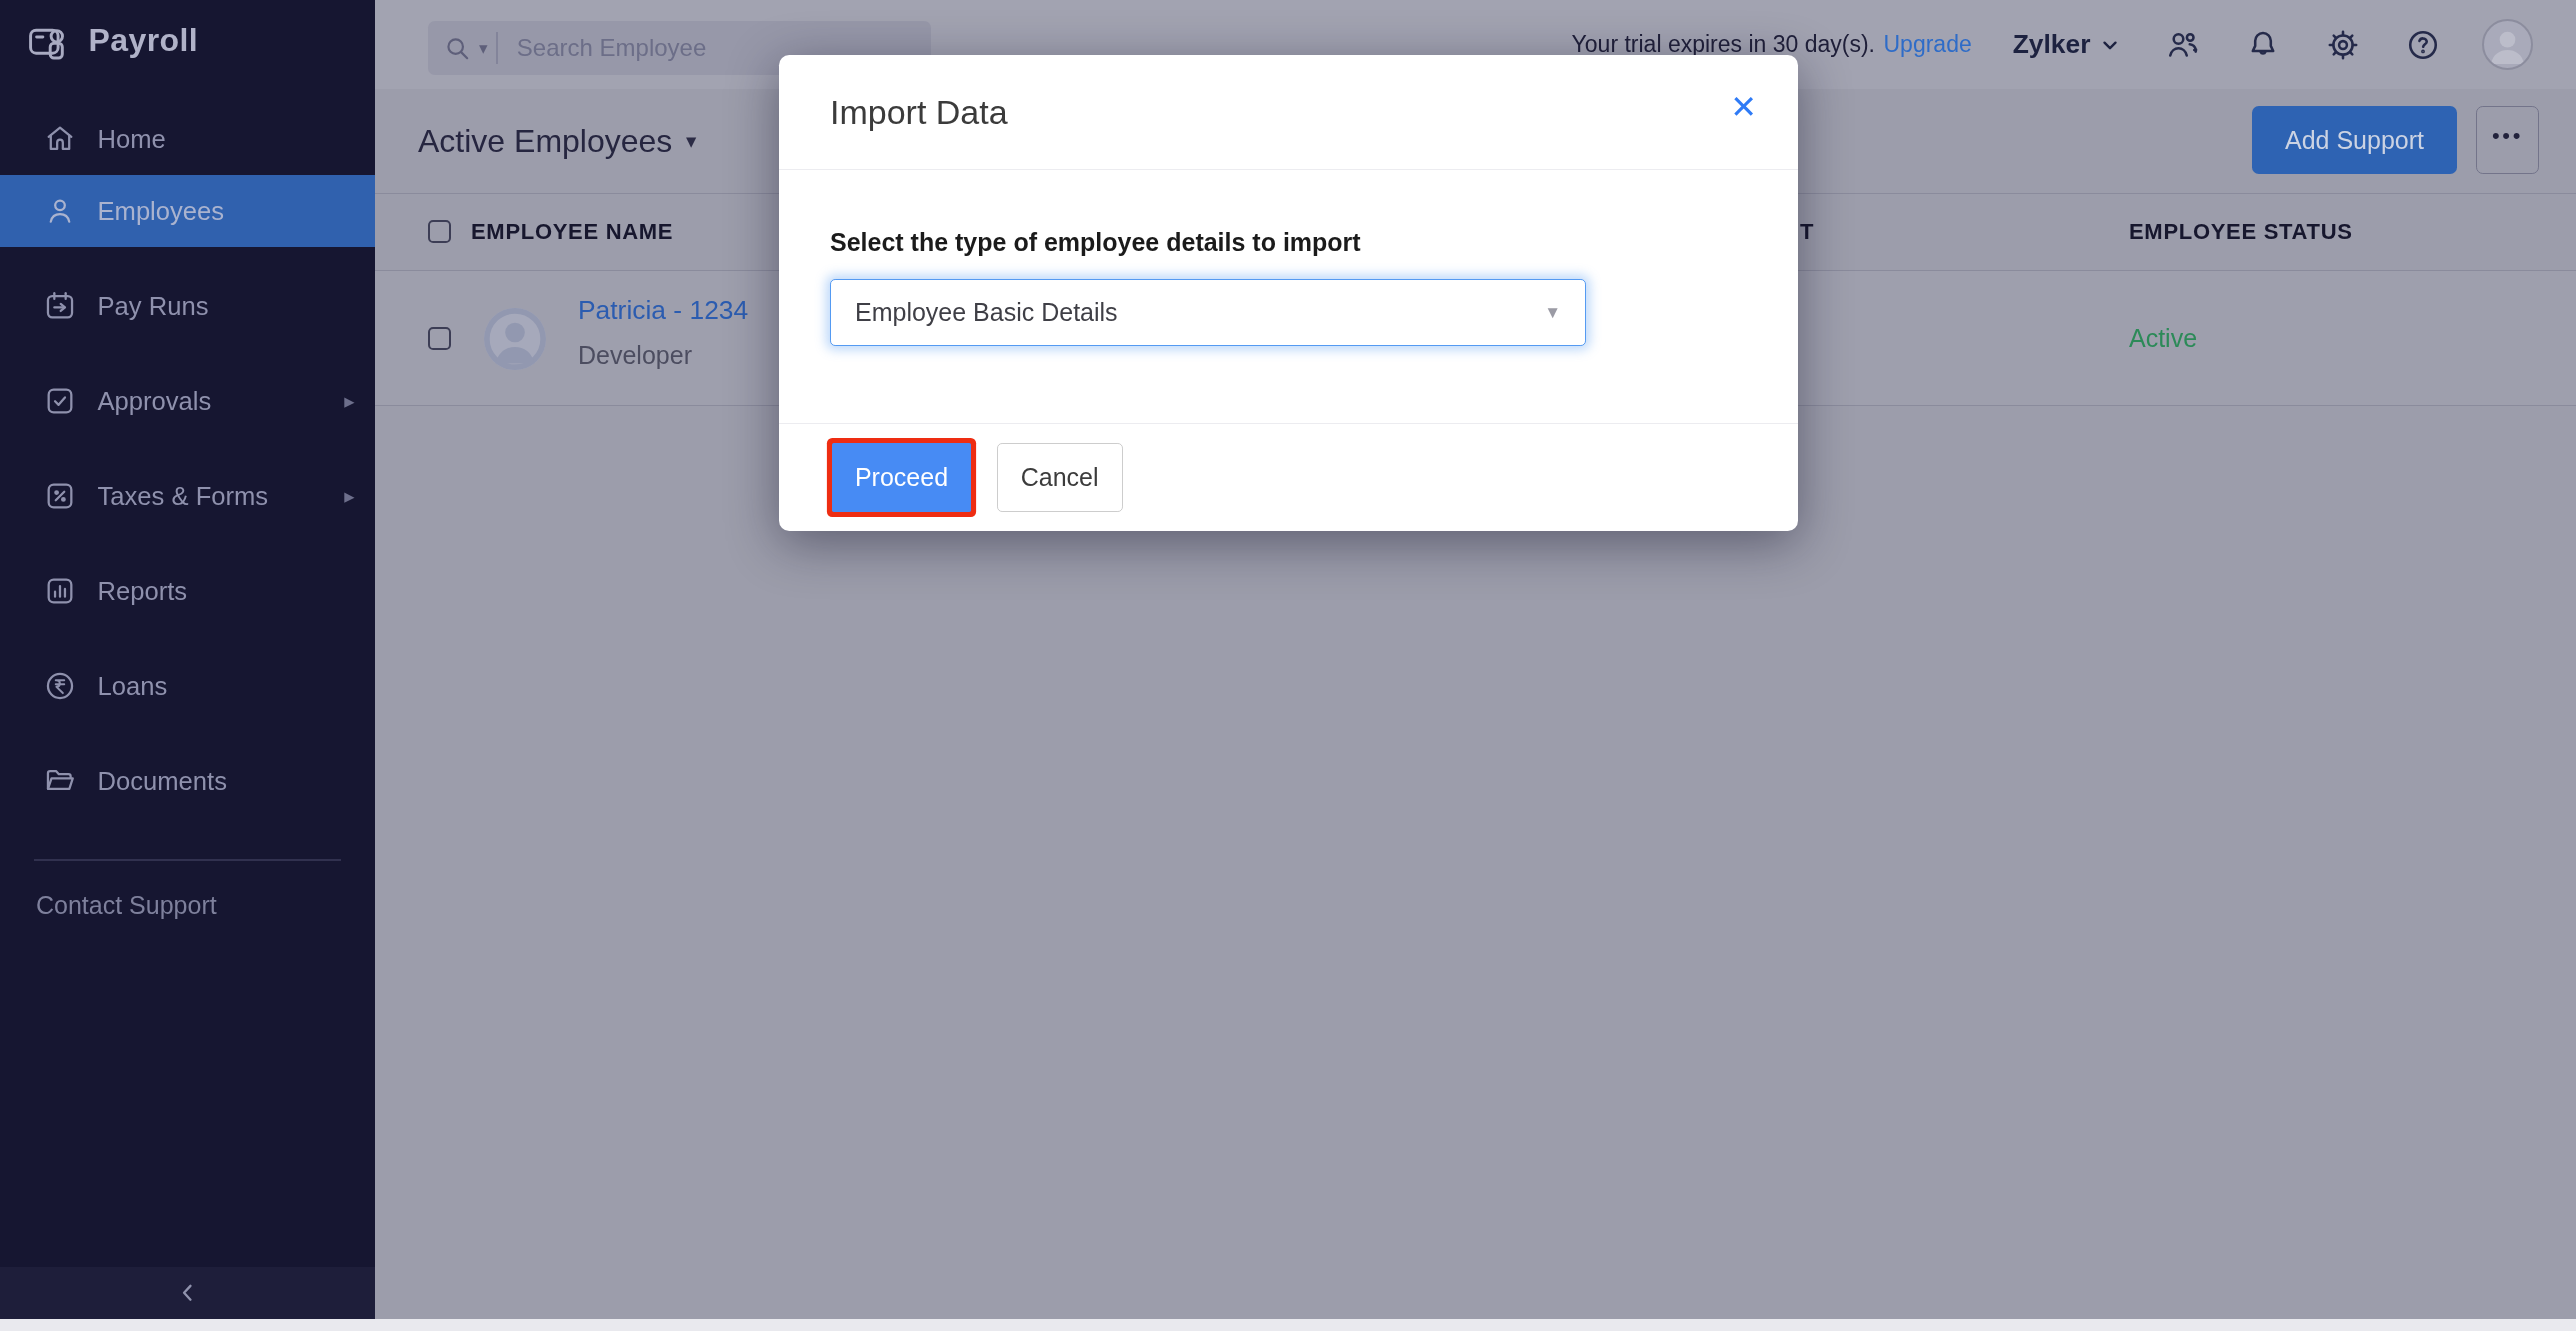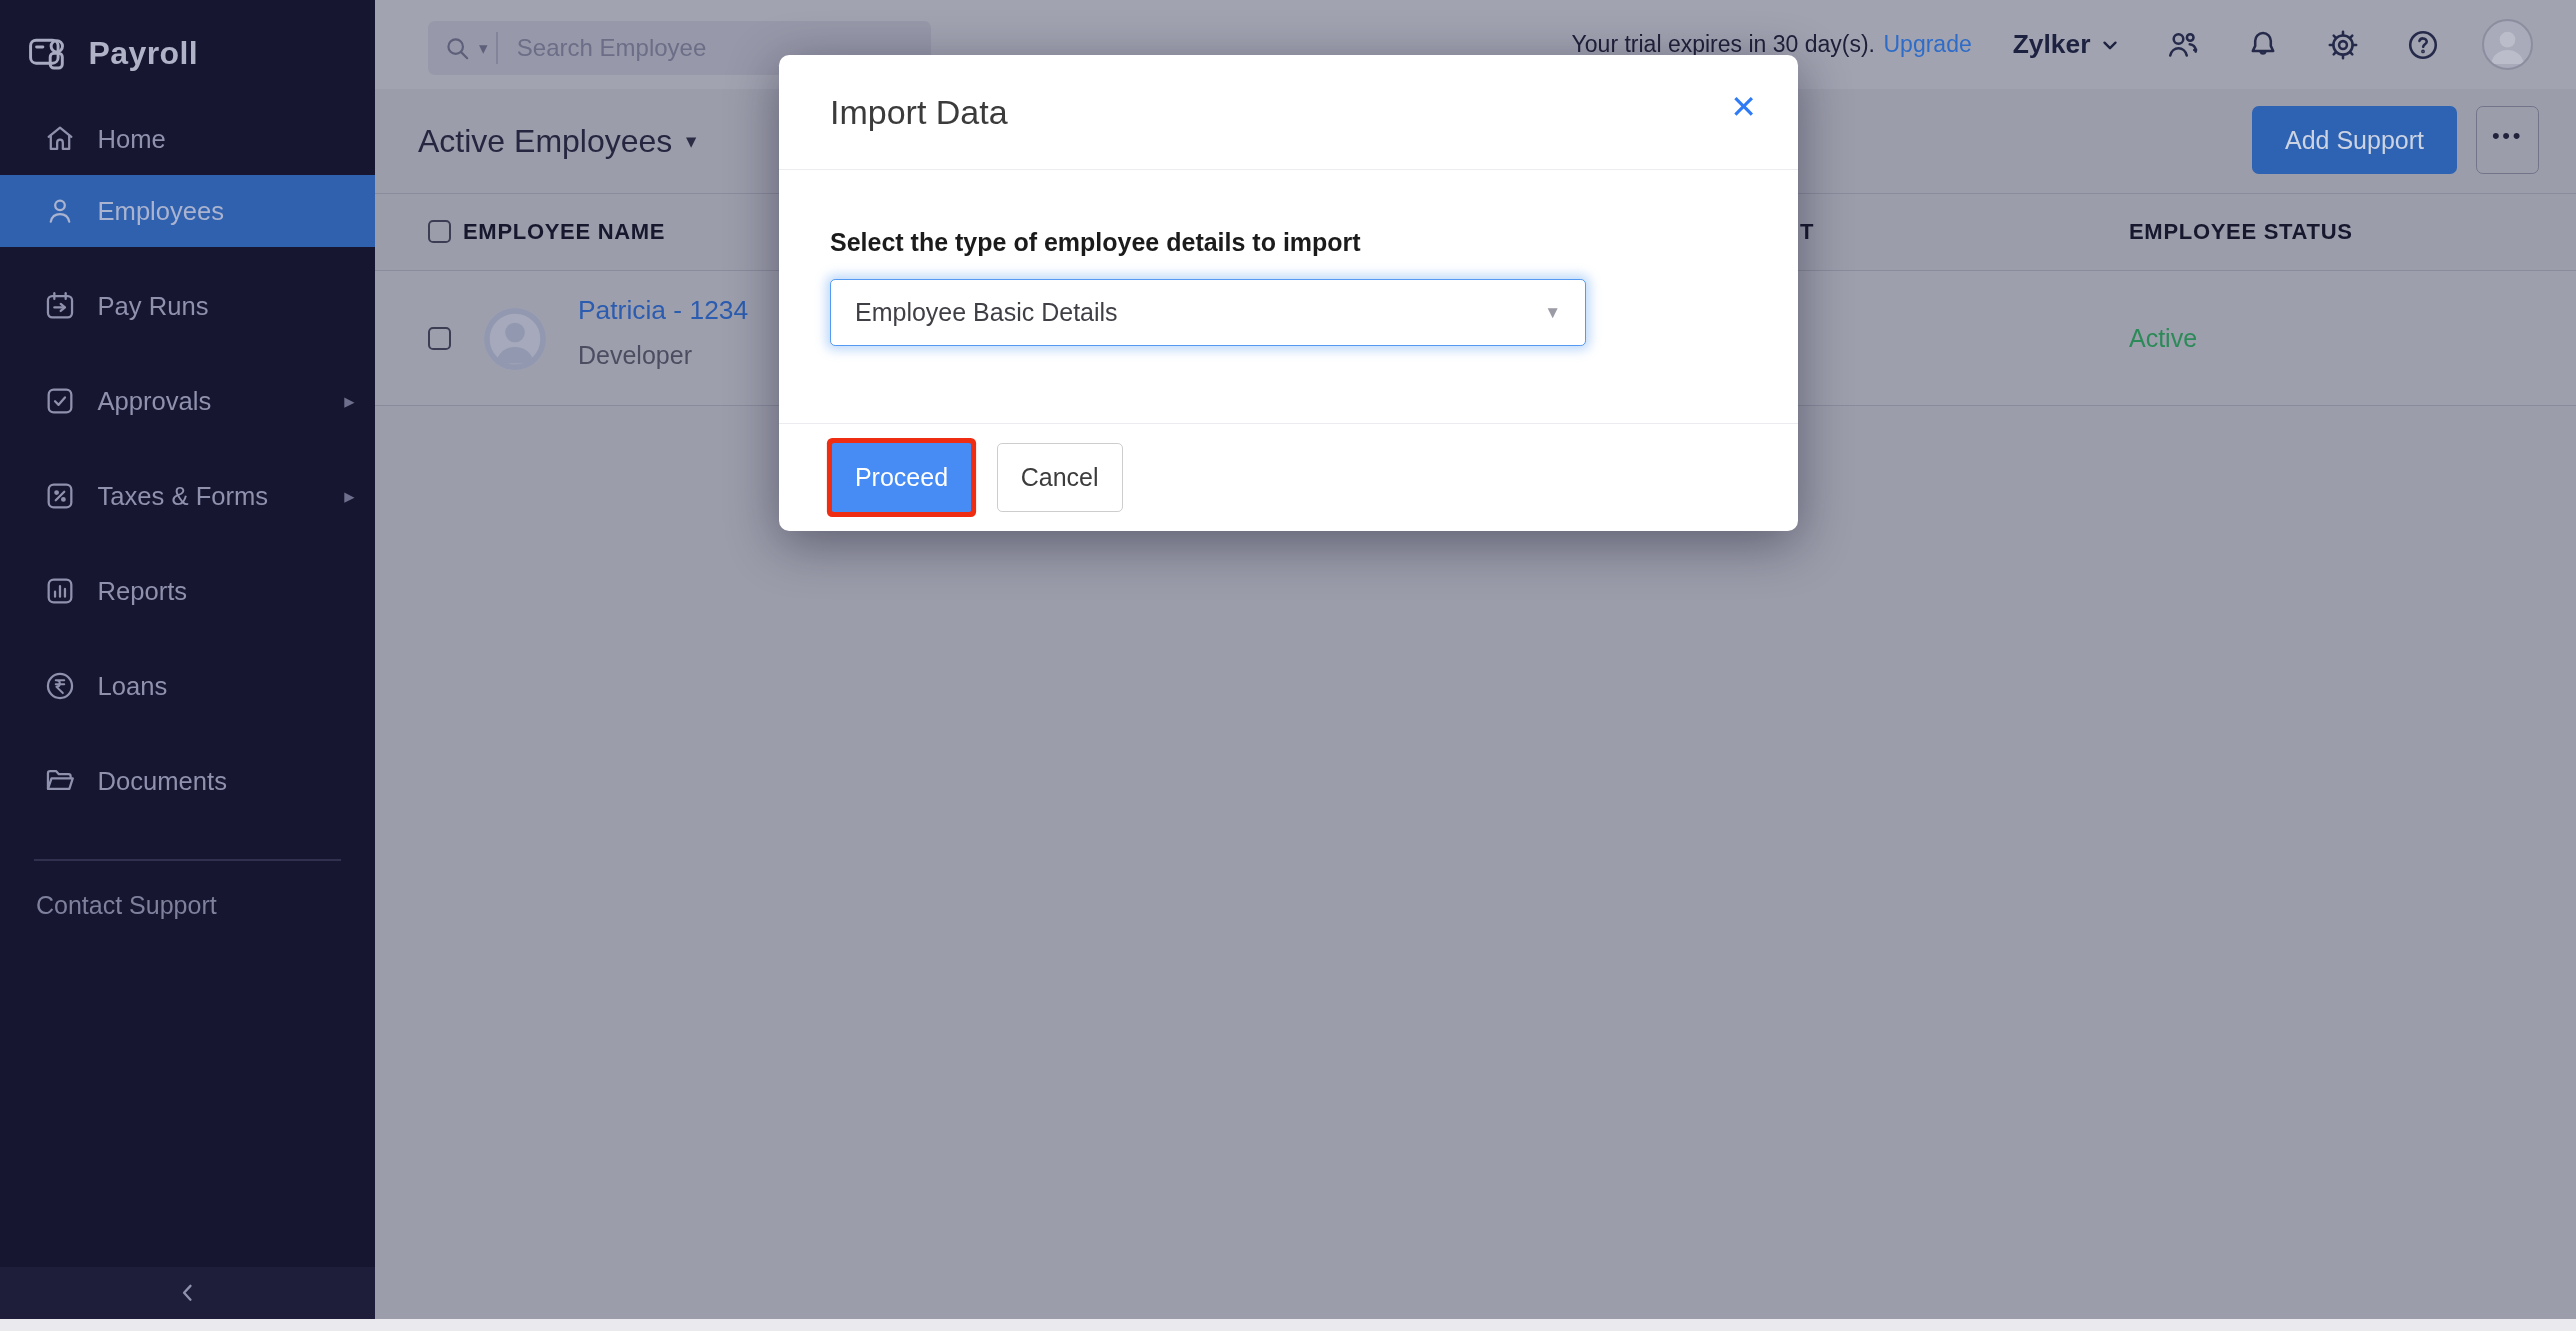--- a/index.html
+++ b/index.html
@@ -2,21 +2,21 @@
 <html style="font-size:13.6px"><head>
 <meta charset="utf-8">
 <style>
   * { margin:0; padding:0; box-sizing:border-box; }
   html,body { width:2576px; height:1331px; }
   body { font-family:"Liberation Sans", sans-serif; background:#9c9dab; overflow:hidden; }
   .app { position:relative; width:2576px; height:1331px; overflow:hidden; background:#9c9dab; }
 
   
   .sidebar { position:absolute; left:0; top:0; width:375px; height:1331px; background:#161631; z-index:3; }
-  .brand { display:flex; align-items:center; gap:19px; padding:22px 0 0 25.6px; height:85px; color:#a9abc2; }
+  .brand { display:flex; gap:19px; padding:22px 0 0 25.6px; height:85px; color:#a9abc2; }
   .brand svg { width:44px; height:44px; }
   .brand-name { font-size:32px; font-weight:600; letter-spacing:0.4px; color:#b0b2c8; }
   .nav { margin-top:18px; list-style:none; }
   .nav li { position:relative; height:72px; display:flex; align-items:center; padding-left:43px; cursor:pointer; color:#8f91ad; }
   .nav li + li { margin-top:23px; }
   .nav li.no-gap { margin-top:0; }
   .nav li.selected { background:#3061ae; color:#aab3cf; }
   .nav li svg { width:34px; height:34px; flex:0 0 34px; }
   .nav .nav-label { margin-left:20.5px; font-size:25.6px; }
   .submenu-arrow { position:absolute; right:20.5px; font-size:20.5px; color:#6d6f8c; }
@@ -49,21 +49,21 @@
   .page-title-wrap { position:absolute; left:43px; top:0; height:104px; display:flex; align-items:center; cursor:pointer; }
   .page-title { font-size:32px; font-weight:400; color:#262640; }
   .title-caret { font-size:20.5px; color:#2c2c46; margin-left:13.6px; }
   .add-employee-btn { position:absolute; left:1877px; top:17px; width:205px; height:68px; background:#2e63b3; border:none; border-radius:6.8px; color:#ccd3e3; font-size:25px; font-family:"Liberation Sans",sans-serif; cursor:pointer; }
   .more-btn { position:absolute; left:2101px; top:17px; width:63px; height:68px; background:transparent; border:1.7px solid #73748a; border-radius:6.8px; color:#22223c; font-size:22px; letter-spacing:2.6px; cursor:pointer; padding-bottom:8.5px; }
 
   
   .table-head { position:absolute; left:375px; right:0; top:193px; height:78px; background:#9c9dab; border-top:1.7px solid #8a8b9c; border-bottom:1.7px solid #8a8b9c; }
   .checkbox { position:absolute; width:23px; height:23px; border:2.6px solid #3c3d55; border-radius:5.1px; background:transparent; cursor:pointer; }
   .th-checkbox { left:53px; top:25.6px; }
-  .th-name { position:absolute; left:88px; top:0; height:100%; display:flex; align-items:center; font-size:22px; font-weight:700; letter-spacing:0.7px; color:#17172e; }
+  .th-name { position:absolute; left:96px; top:0; height:100%; display:flex; align-items:center; font-size:22px; font-weight:700; letter-spacing:0.7px; color:#17172e; }
   .th-partial { position:absolute; left:1425px; top:0; height:100%; display:flex; align-items:center; font-size:22px; font-weight:700; color:#17172e; }
   .th-status { position:absolute; left:1754px; top:0; height:100%; display:flex; align-items:center; font-size:22px; font-weight:700; letter-spacing:0.7px; color:#17172e; }
   .table-row { position:absolute; left:375px; right:0; top:271px; height:135px; background:#9e9fad; border-bottom:1.7px solid #8a8b9c; cursor:pointer; }
   .row-checkbox { left:53px; top:56px; }
   .row-avatar { position:absolute; left:109px; top:37px; width:62px; height:62px; border-radius:50%; overflow:hidden; background:#a6a9bb; }
   .row-avatar svg { width:100%; height:100%; }
   .emp-name { position:absolute; left:203px; top:24px; font-size:26.4px; font-weight:500; color:#2b5cb0; cursor:pointer; }
   .emp-role { position:absolute; left:203px; top:70px; font-size:25px; color:#4c4d60; }
   .emp-status { position:absolute; left:1754px; top:0; height:100%; display:flex; align-items:center; font-size:25px; color:#2c8a58; }
 

